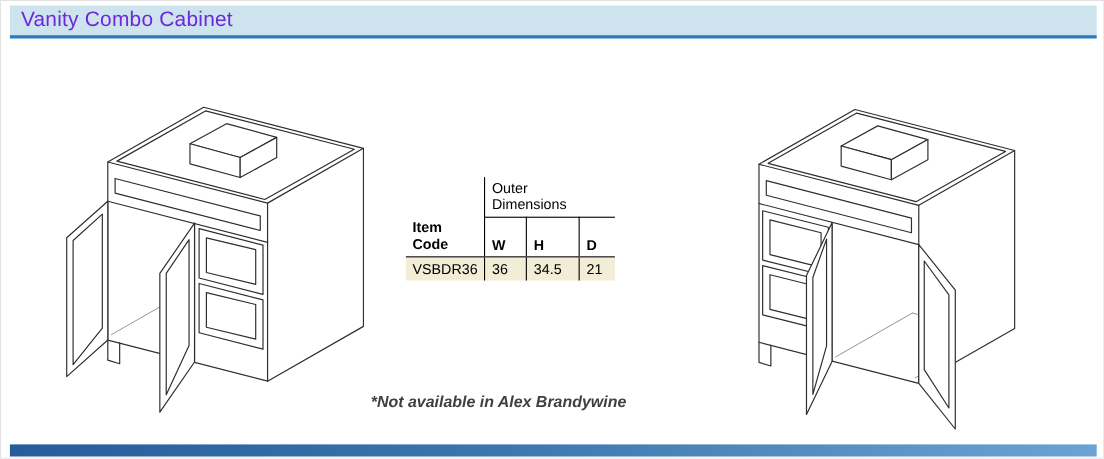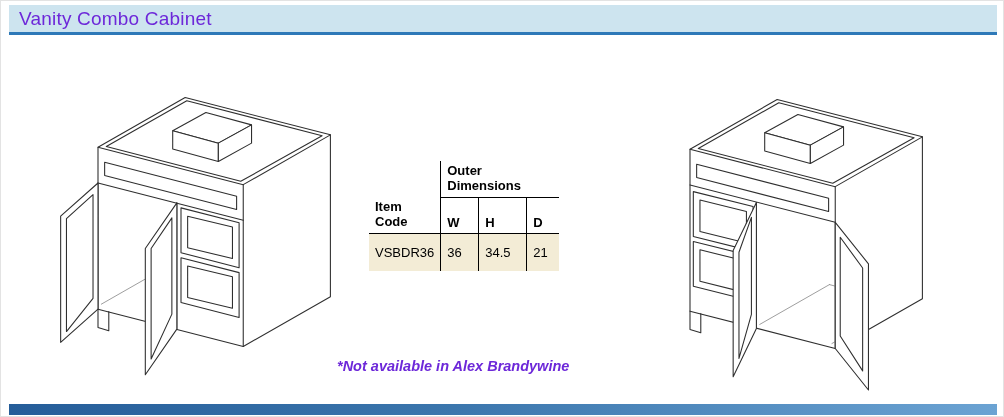--- a/index.html
+++ b/index.html
@@ -50,31 +50,31 @@
     white-space: nowrap;
   }
   .dims-table th { font-weight: bold; }
   .c-code { width: 64px; margin-top: 30px; }
   .c-w { width: 38px; }
   .c-h { width: 48px; }
   .c-d { width: 32px; }
   .v  { border-left: 1px solid #000; }
   .hb { border-bottom: 1px solid #000; }
   .wrap-narrow { width: 42px; white-space: normal; line-height: 1.15; }
-  .wrap-od { width: 82px; white-space: normal; line-height: 1.15; font-weight: bold; }
+  .wrap-od { width: 82px; white-space: normal; line-height: 1.15; font-weight: normal; }
   tr.highlight { background: #f3ecd6; }
-  tr.data-row td { height: 37px; vertical-align: middle; }
+  tr.data-row td { height: 21px; vertical-align: middle; }
 
   .note {
     position: absolute;
     left: 336px; top: 357px;
     font-size: 14.5px;
     font-weight: bold;
     font-style: italic;
-    color: #6d28d9;
+    color: #404040;
   }
 
   .footer-bar {
     position: absolute;
     left: 8px; top: 403px;
     width: 988px; height: 11px;
     background: linear-gradient(90deg, #255d99 0%, #3b76ad 45%, #6ba3d3 100%);
   }
 </style>
 </head>

